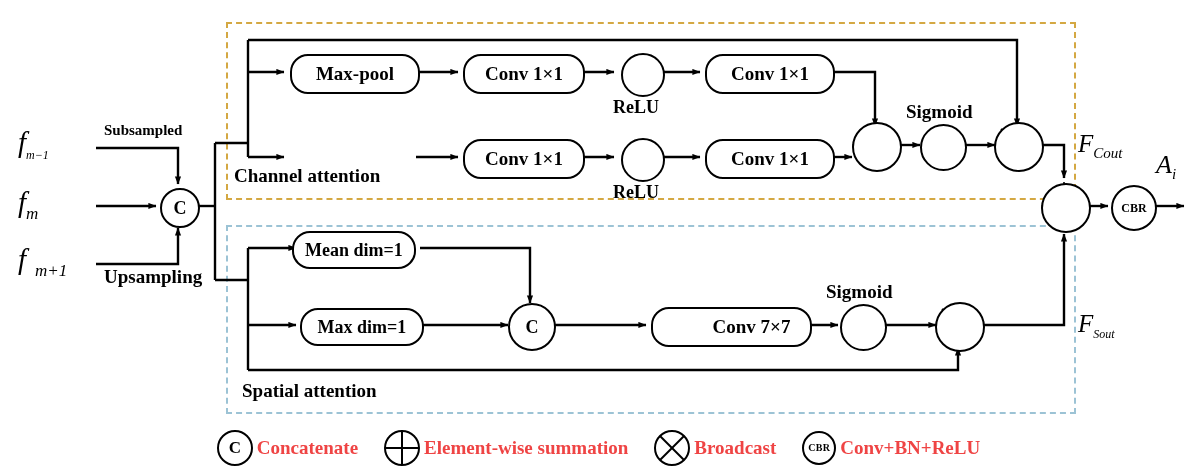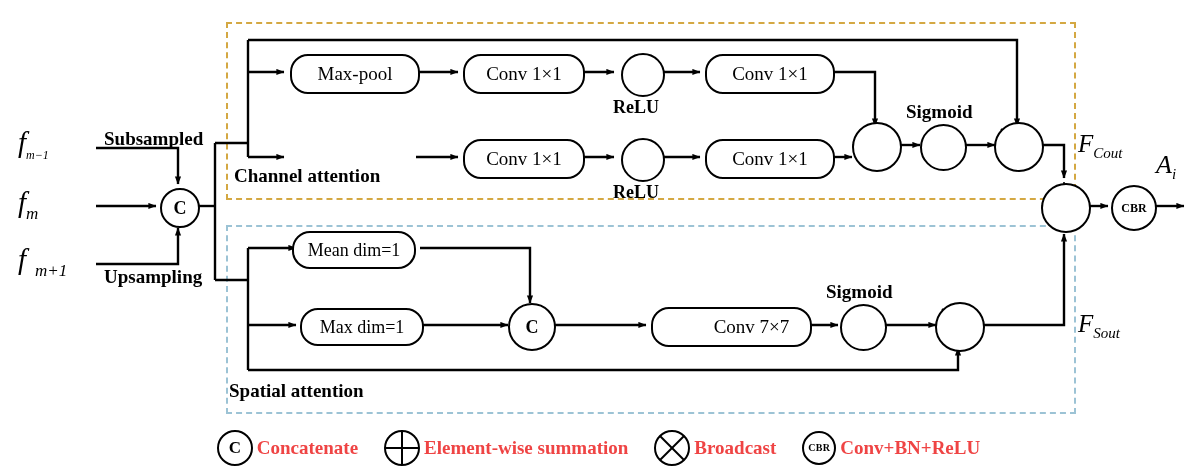--- a/index.html
+++ b/index.html
@@ -4,21 +4,21 @@
 <style>
   html,body{margin:0;padding:0;background:#fff;}
   #stage{position:relative;width:1197px;height:472px;background:#fff;
          font-family:"Liberation Serif",serif;overflow:hidden;}
   .lbl{position:absolute;white-space:nowrap;color:#000;}
   .bold{font-weight:bold;}
   .italic{font-style:italic;}
   svg.layer{position:absolute;left:0;top:0;width:1197px;height:472px;}
   .node-box{position:absolute;border:2.2px solid #000;border-radius:18px;background:#fff;
             display:flex;align-items:center;justify-content:center;
-            font-weight:normal;font-size:19px;color:#000;}
+            font-weight:bold;font-size:19px;color:#000;}
   .circ{position:absolute;border:2.2px solid #000;border-radius:50%;background:#fff;
         display:flex;align-items:center;justify-content:center;font-weight:bold;color:#000;}
   .legend-row{position:absolute;left:0;top:425px;width:1197px;height:45px;
               display:flex;align-items:center;justify-content:center;}
   .legend-item{display:flex;align-items:center;margin:0 13px;}
   .legend-item .txt{font-weight:bold;font-size:19px;margin-left:4px;color:#ef4444;}
   .mini{width:32px;height:32px;border:2.2px solid #000;border-radius:50%;
         position:relative;background:#fff;flex:0 0 auto;
         display:flex;align-items:center;justify-content:center;font-weight:bold;font-size:17px;}
   .mini.cbr{width:30px;height:30px;font-size:10px;letter-spacing:.3px;}
@@ -118,21 +118,21 @@
   <div class="lbl italic" style="left:18px;top:126px;font-size:29px;">
     <span>f</span><sub style="font-size:12px;">m−1</sub>
   </div>
   <div class="lbl italic" style="left:18px;top:186px;font-size:29px;">
     <span>f</span><sub style="font-size:17px;">m</sub>
   </div>
   <div class="lbl italic" style="left:18px;top:243px;font-size:29px;">
     <span>f</span><sub style="font-size:17px;margin-left:9px;">m+1</sub>
   </div>
 
-  <div class="lbl bold" style="left:104px;top:128px;font-size:19px;">Subsampled</div>
+  <div class="lbl bold" style="left:104px;top:122px;font-size:15px;">Subsampled</div>
   <div class="lbl bold" style="left:104px;top:266px;font-size:19px;">Upsampling</div>
 
   <div class="circ" style="left:160px;top:188px;width:36px;height:36px;font-size:18px;">C</div>
 
   <div class="node-box" style="left:290px;top:54px;width:126px;height:36px;">Max-pool</div>
   <div class="node-box" style="left:463px;top:54px;width:118px;height:36px;">Conv 1×1</div>
   <div class="circ" style="left:621px;top:53px;width:40px;height:40px;"></div>
   <div class="node-box" style="left:705px;top:54px;width:126px;height:36px;">Conv 1×1</div>
   <div class="lbl bold" style="left:613px;top:97px;font-size:18px;">ReLU</div>
 
@@ -152,23 +152,23 @@
   </div>
 
   <div class="node-box" style="left:292px;top:231px;width:120px;height:34px;font-size:18px;">Mean dim=1</div>
   <div class="node-box" style="left:300px;top:308px;width:120px;height:34px;font-size:18px;">Max dim=1</div>
   <div class="circ" style="left:508px;top:303px;width:44px;height:44px;font-size:18px;">C</div>
   <div class="node-box" style="left:651px;top:307px;width:117px;height:36px;padding-left:40px;">Conv 7×7</div>
   <div class="circ" style="left:840px;top:304px;width:43px;height:43px;"></div>
   <div class="lbl bold" style="left:826px;top:281px;font-size:19px;">Sigmoid</div>
   <div class="circ" style="left:935px;top:302px;width:46px;height:46px;"></div>
 
-  <div class="lbl bold" style="left:229px;top:380px;font-size:19px;">Spatial attention</div>
+  <div class="lbl bold" style="left:242px;top:380px;font-size:19px;">Spatial attention</div>
   <div class="lbl italic" style="left:1078px;top:310px;font-size:25px;">
-    <span>F</span><sub style="font-size:15px;text-align:right;">Sout</sub>
+    <span>F</span><sub style="font-size:12px;text-align:right;">Sout</sub>
   </div>
 
   <div class="circ" style="left:1041px;top:183px;width:46px;height:46px;"></div>
   <div class="circ cbr" style="left:1111px;top:185px;width:42px;height:42px;font-size:12px;">CBR</div>
   <div class="lbl italic" style="left:1156px;top:150px;font-size:26px;">
     <span>A</span><sub style="font-size:15px;">i</sub>
   </div>
 
   <div class="legend-row">
 

